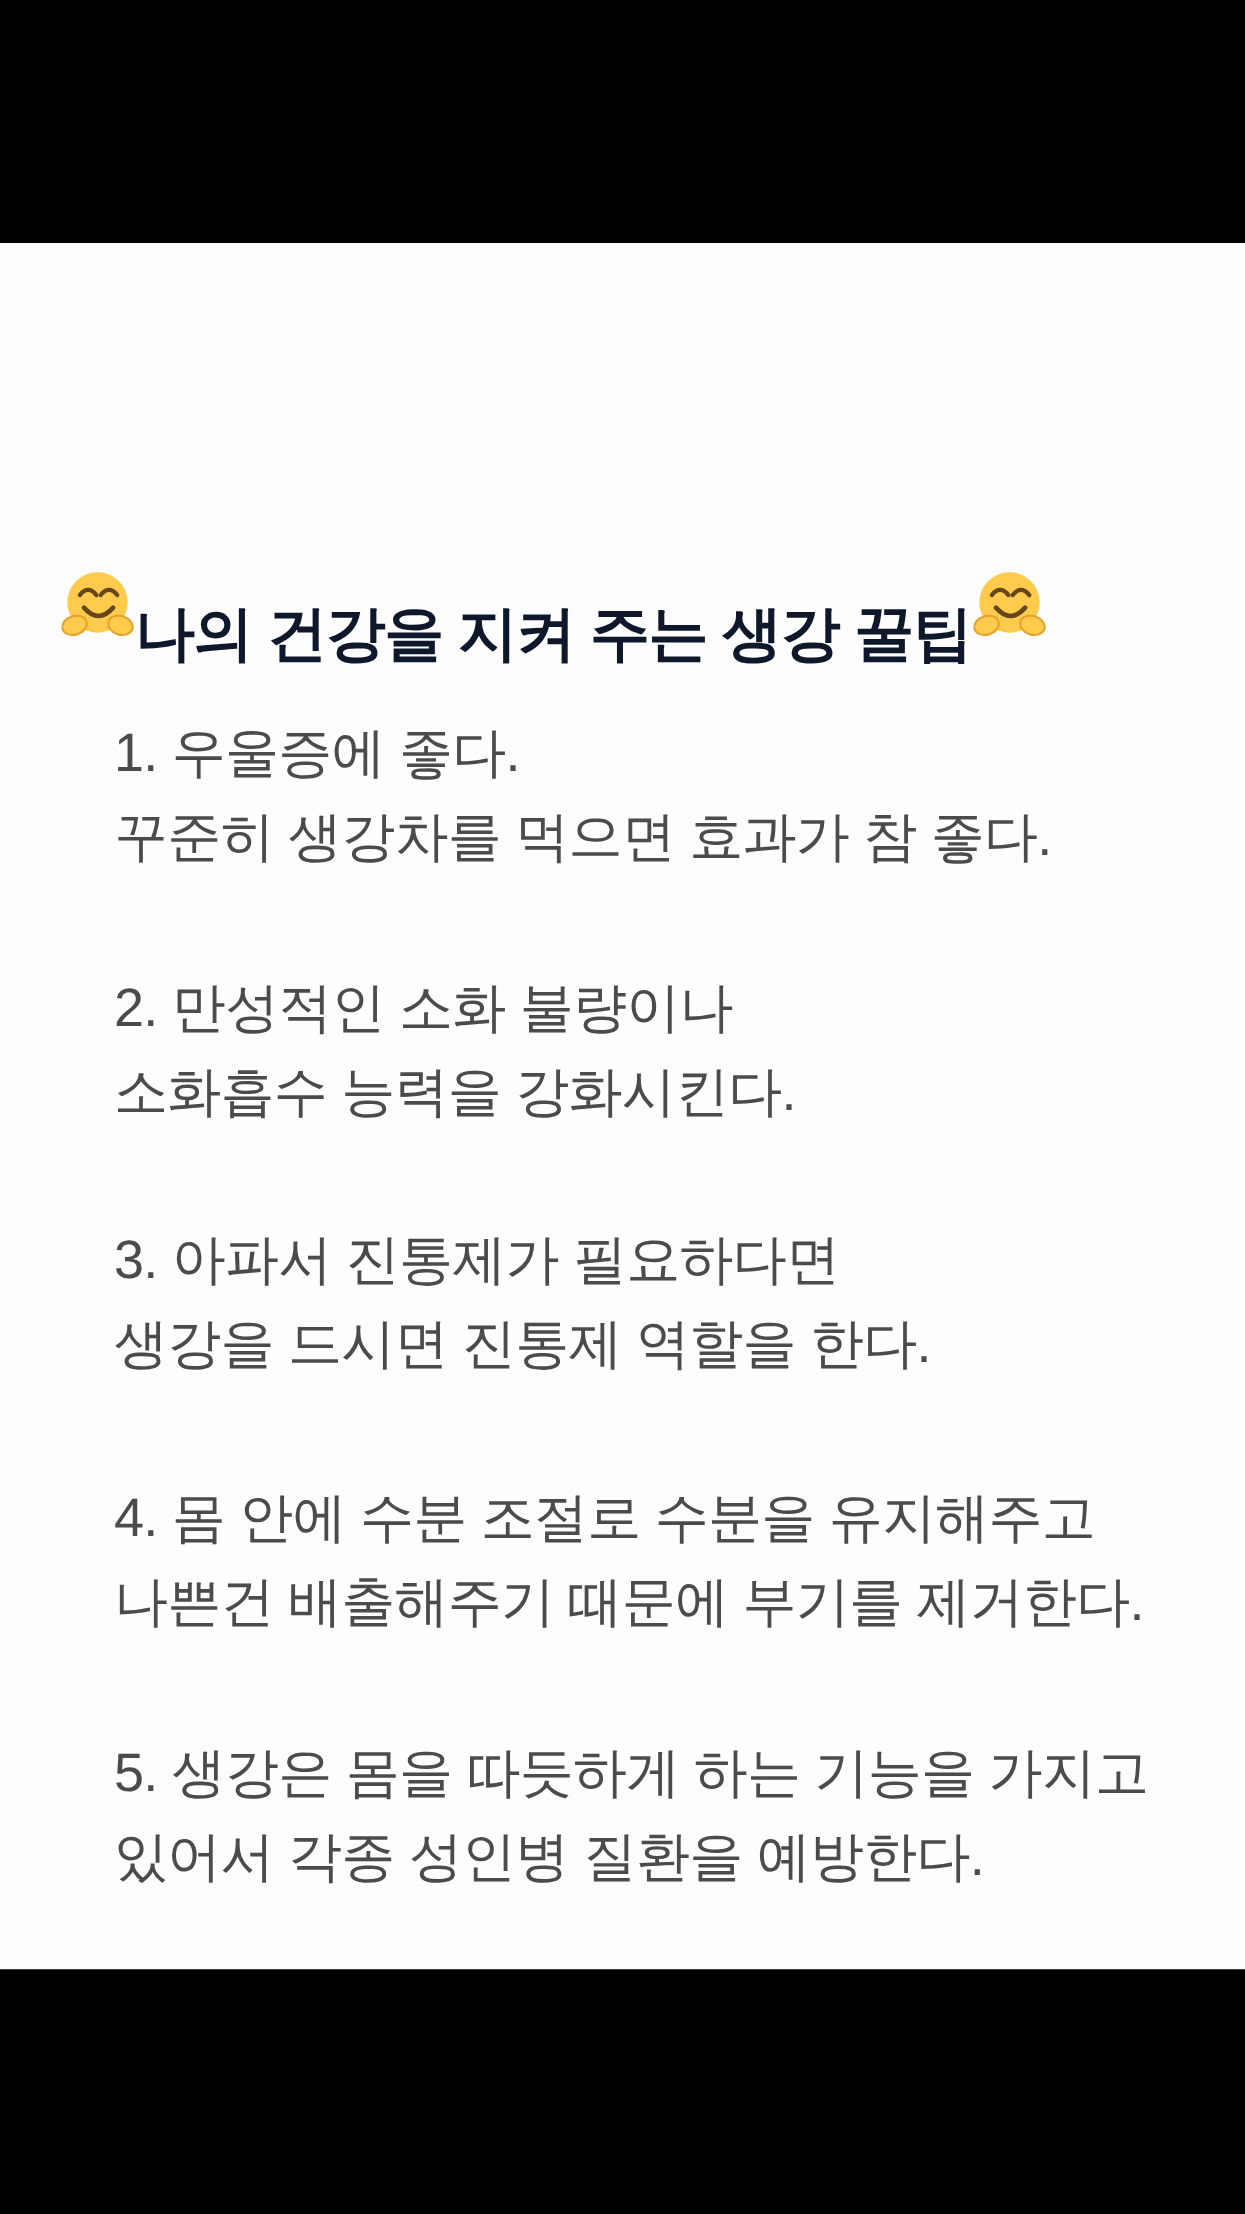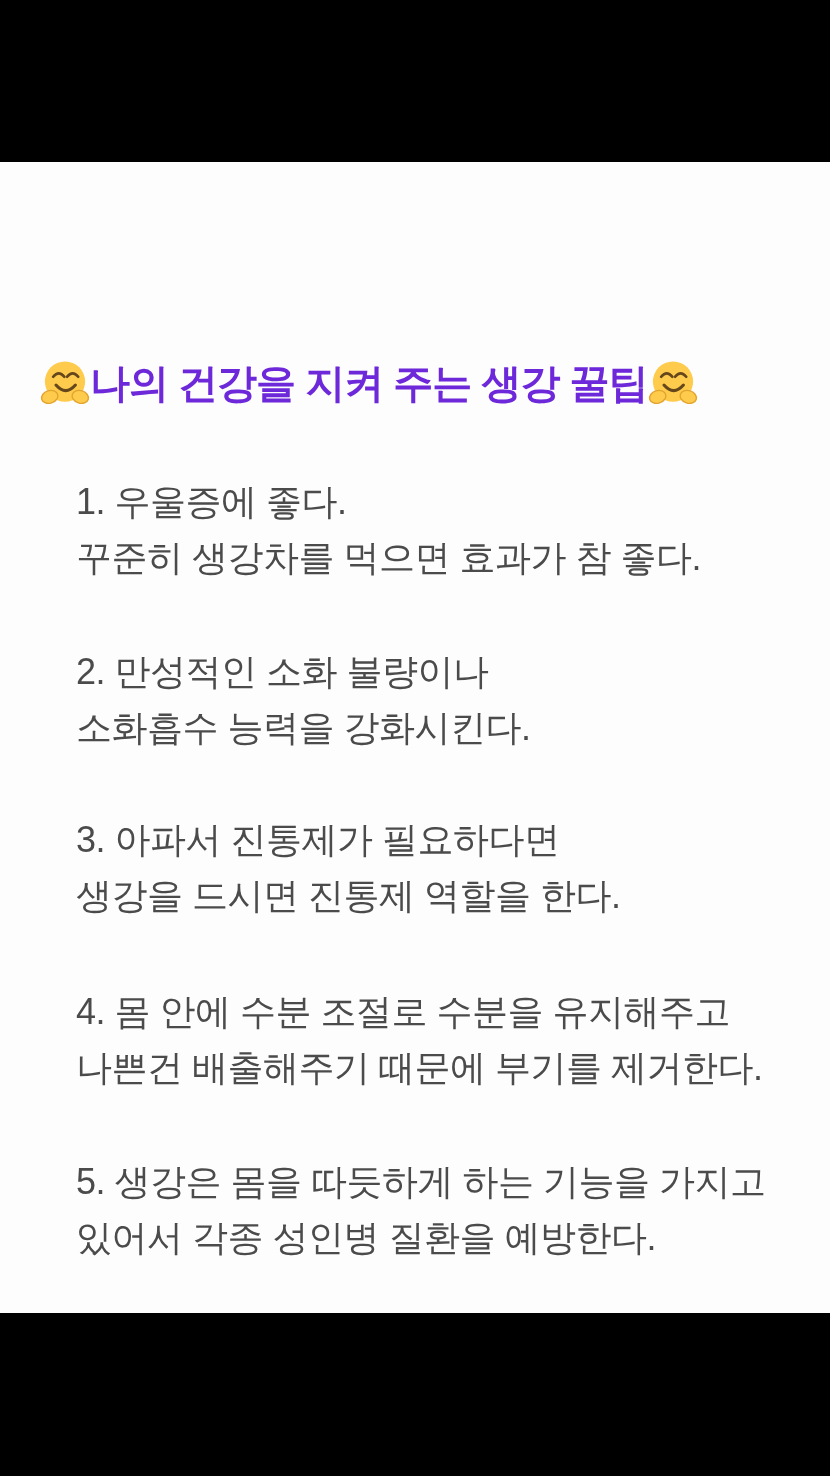--- a/index.html
+++ b/index.html
@@ -35,23 +35,24 @@
     position: absolute;
     top: 196px;
     left: 40px;
     display: flex;
     align-items: center;
     white-space: nowrap;
   }
   .title-text {
     font-size: 40px;
     font-weight: 700;
-    color: #6d28d9;
+    color: #0f172a;
     letter-spacing: -1px;
     line-height: 50px;
+    margin-top: 40px;
   }
   .emoji {
     width: 50px;
     height: 50px;
     flex: 0 0 auto;
     display: inline-block;
   }
   .tip {
     position: absolute;
     left: 76px;

